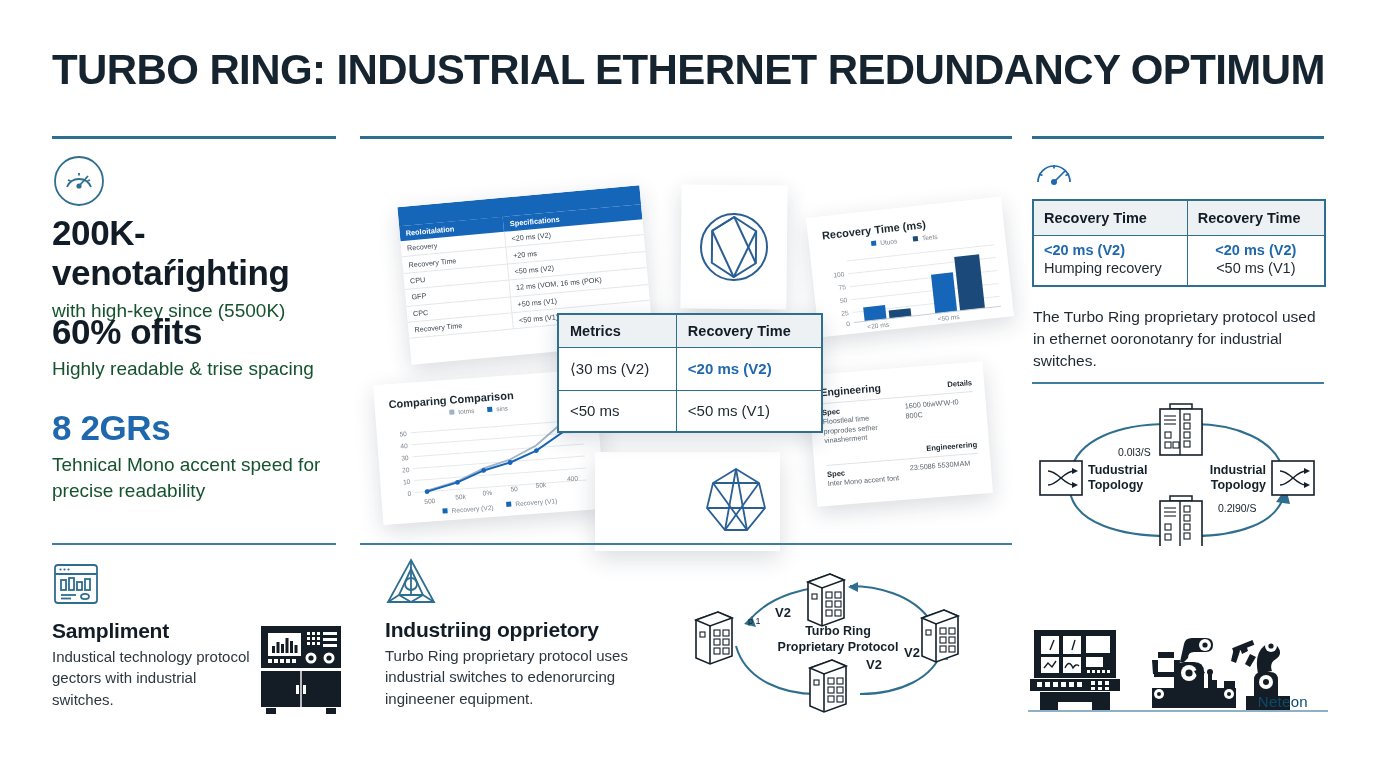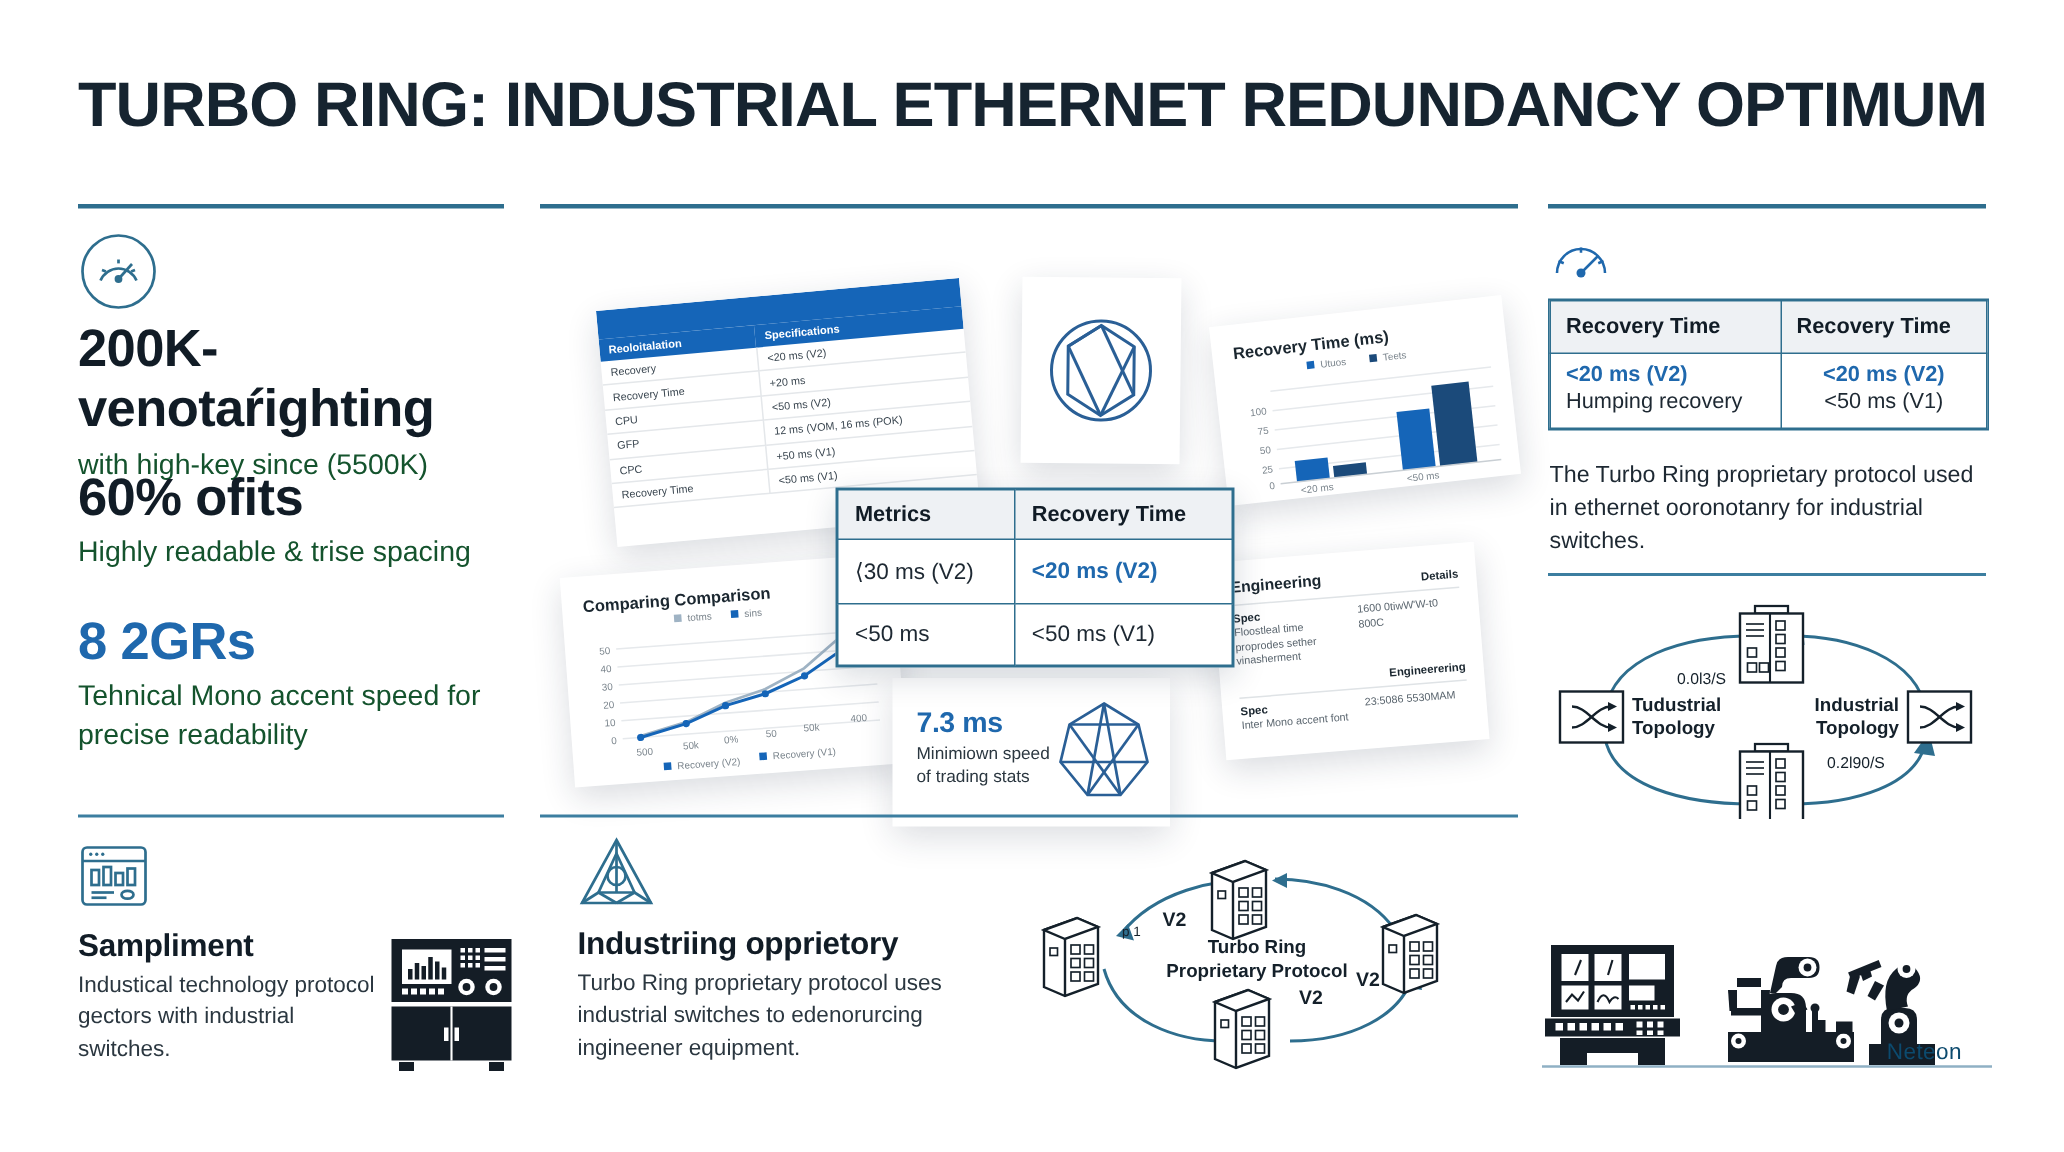--- a/index.html
+++ b/index.html
@@ -53,21 +53,20 @@
   .right-para{
     position:absolute;left:1033px;top:306px;width:285px;
     font-size:15.5px;line-height:1.42;color:#1d2832;
   }
 
   
   .hero-card{
     position:absolute;left:557px;top:313px;width:264px;height:118px;
     background:#fff;border:1.5px solid #2e6e8e;
     box-shadow:0 6px 20px rgba(20,40,60,.16);
-    margin-top:12px;
   }
   .hero-card table{border-collapse:collapse;width:100%;height:100%;}
   .hero-card th{
     background:#eef1f4;border:1.3px solid #2e6e8e;font-size:14.5px;font-weight:700;
     color:#111c26;padding:8px 11px;text-align:left;
   }
   .hero-card td{border:1.3px solid #2e6e8e;font-size:15px;padding:8px 11px;color:#1d2832;}
   .hero-card td.accent{color:#1f68ad;font-weight:700;}
 
   
@@ -384,24 +383,20 @@
           <div class="bd">Inter Mono accent font</div>
         </div>
         <div style="width:46%;">
           <div class="bd">23:5086 5530MAM</div>
         </div>
       </div>
     </div>
   </div>
 
   <div class="card ms-card">
-    <div style="position:absolute;left:16px;top:20px;width:92px;">
-      <div class="ms-num">7.3 ms</div>
-      <div class="ms-txt">Minimiown speed of trading stats</div>
-    </div>
     <svg style="position:absolute;left:108px;top:14px;" width="66" height="70" viewBox="0 0 66 70">
       <polygon points="33,3 56,17 62,42 44,64 22,64 4,42 10,17" stroke="#2a5f96" fill="none" stroke-width="1.8"></polygon>
       <line x1="33" y1="3" x2="22" y2="64" stroke="#2a5f96" stroke-width="1.8"></line>
       <line x1="33" y1="3" x2="44" y2="64" stroke="#2a5f96" stroke-width="1.8"></line>
       <line x1="10" y1="17" x2="56" y2="17" stroke="#2a5f96" stroke-width="1.8"></line>
       <line x1="4" y1="42" x2="62" y2="42" stroke="#2a5f96" stroke-width="1.8"></line>
       <line x1="10" y1="17" x2="44" y2="64" stroke="#2a5f96" stroke-width="1.8"></line>
       <line x1="56" y1="17" x2="22" y2="64" stroke="#2a5f96" stroke-width="1.8"></line>
     </svg>
   </div>

